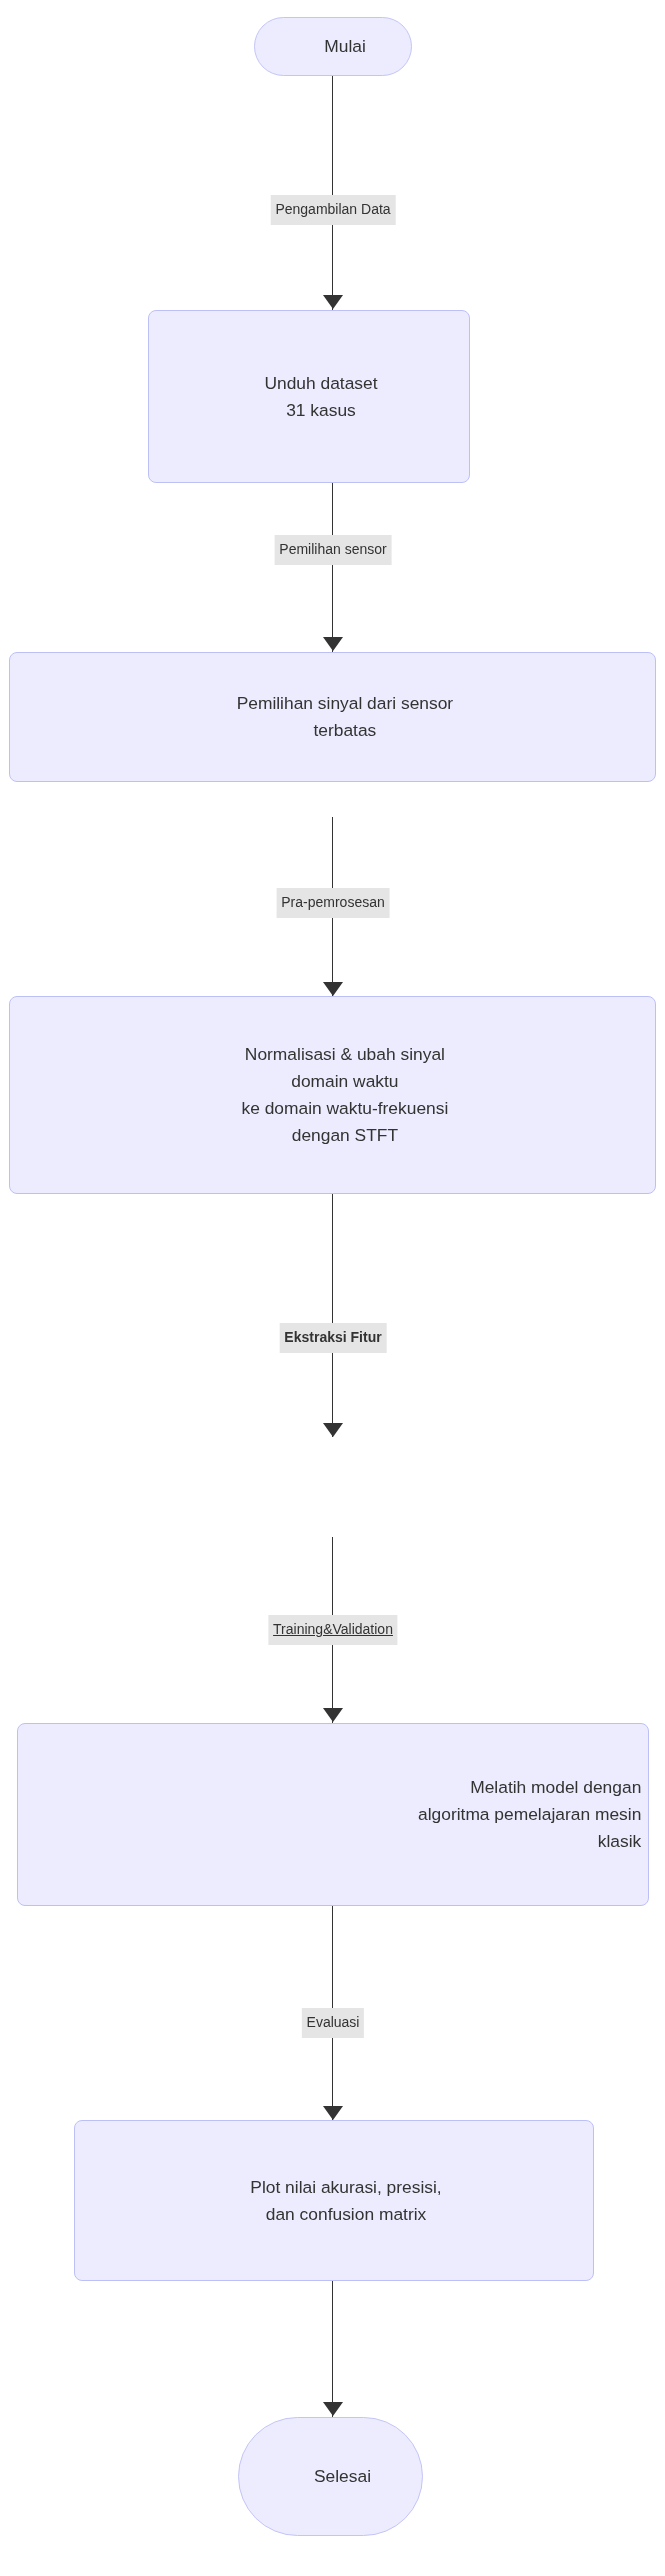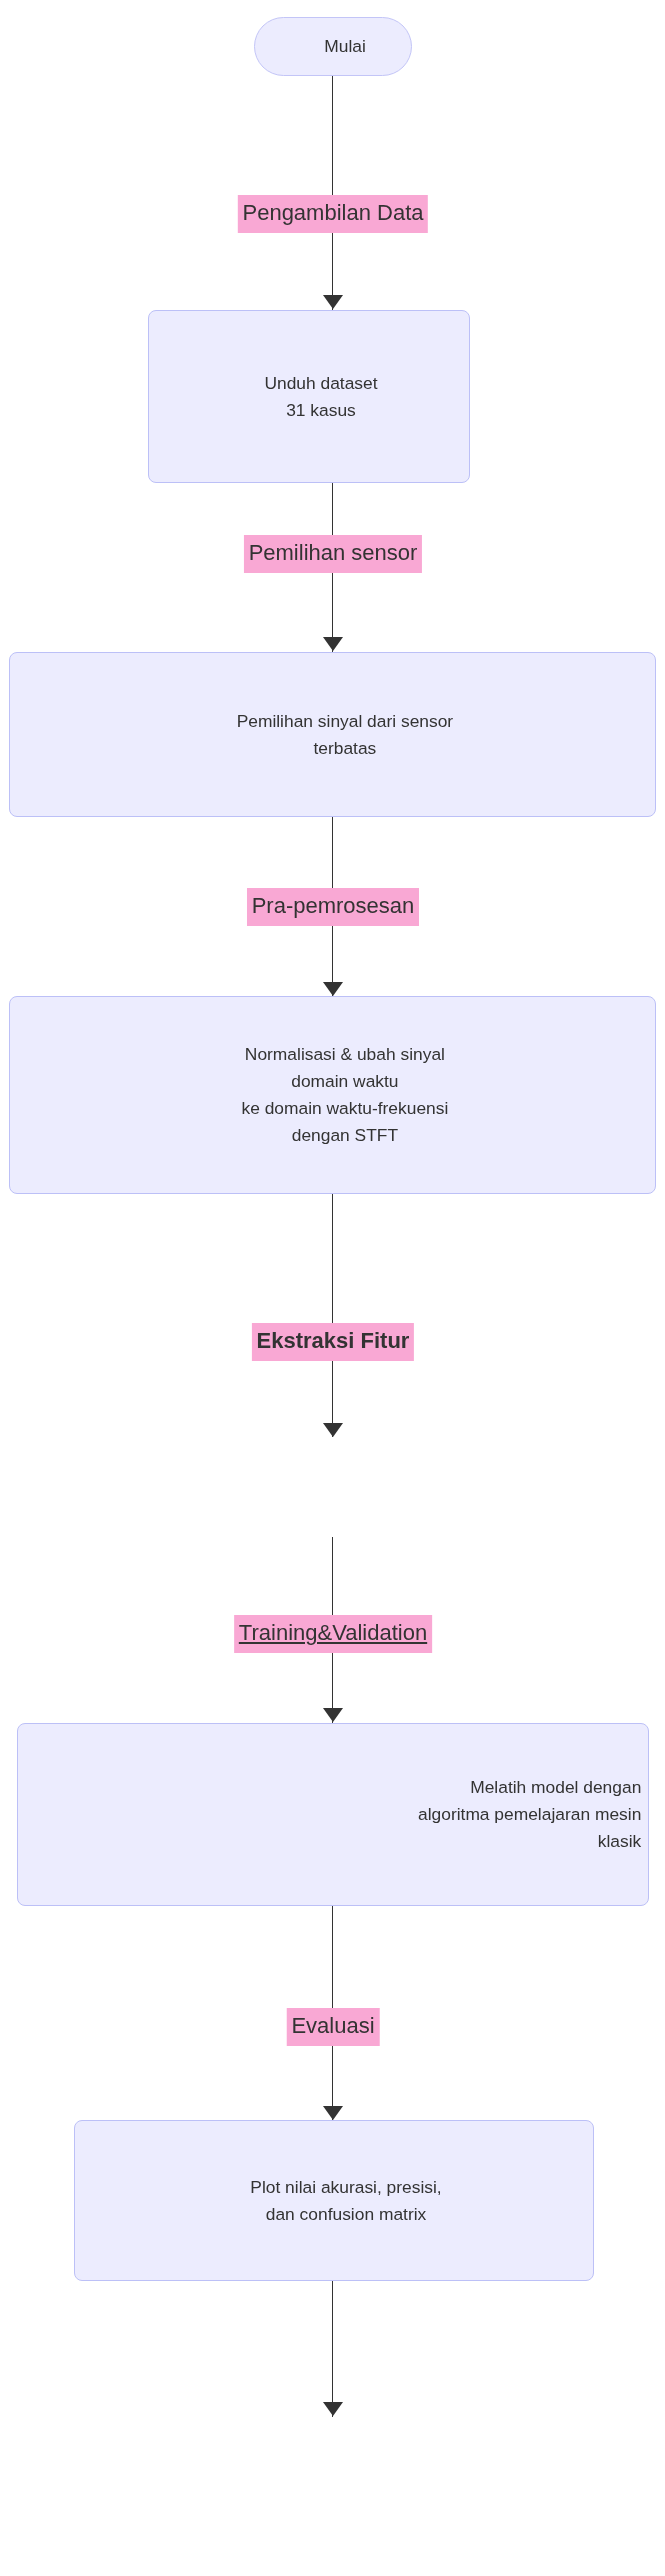--- a/index.html
+++ b/index.html
@@ -68,23 +68,23 @@
     height: 0;
     border-left: 10px solid transparent;
     border-right: 10px solid transparent;
     border-top: 14.8px solid #333333;
     z-index: 2;
   }
 
   
   .edge-label {
     position: absolute;
-    background: #f9a8d4;
+    background: #e5e5e5;
     color: #333333;
-    font-size: 22px;
+    font-size: 14px;
     line-height: 1;
     padding: 7.4px 4.7px 8.7px 4.7px;
     white-space: nowrap;
     text-align: center;
     transform: translateX(-50%);
     left: 333px;
     z-index: 4;
   }
 </style>
 </head>
@@ -102,21 +102,21 @@
 
   <div class="node process" style="left:148px; top:310px; width:322px; height:173px;">
     <span class="node-label">Unduh dataset
 31 kasus</span>
   </div>
 
   <div class="edge" style="top:483px; height:169px;"></div>
   <div class="arrowhead" style="top:637px;"></div>
   <div class="edge-label" style="top:535px;">Pemilihan sensor</div>
 
-  <div class="node process" style="left:9.4px; top:652px; width:647px; height:165px;">
+  <div class="node process" style="left:9.4px; top:652px; width:647px; height:130px;">
     <span class="node-label">Pemilihan sinyal dari sensor
 terbatas</span>
   </div>
 
   <div class="edge" style="top:817px; height:179px;"></div>
   <div class="arrowhead" style="top:982px;"></div>
   <div class="edge-label" style="top:888px;">Pra-pemrosesan</div>
 
   <div class="node process" style="left:9.4px; top:996px; width:647px; height:198px;">
     <span class="node-label">Normalisasi &amp; ubah sinyal
@@ -145,15 +145,18 @@
   <div class="edge-label" style="top:2008px;">Evaluasi</div>
 
   <div class="node process" style="left:74px; top:2120px; width:520px; height:161px;">
     <span class="node-label">Plot nilai akurasi, presisi,
 dan confusion matrix</span>
   </div>
 
   <div class="edge" style="top:2281px; height:136px;"></div>
   <div class="arrowhead" style="top:2402px;"></div>
 
+  <div class="node terminal" style="left:238px; top:2417px; width:185px; height:119px;">
+    <span class="node-label">Selesai</span>
+  </div>
 
 </div>
 
 
 </body></html>

